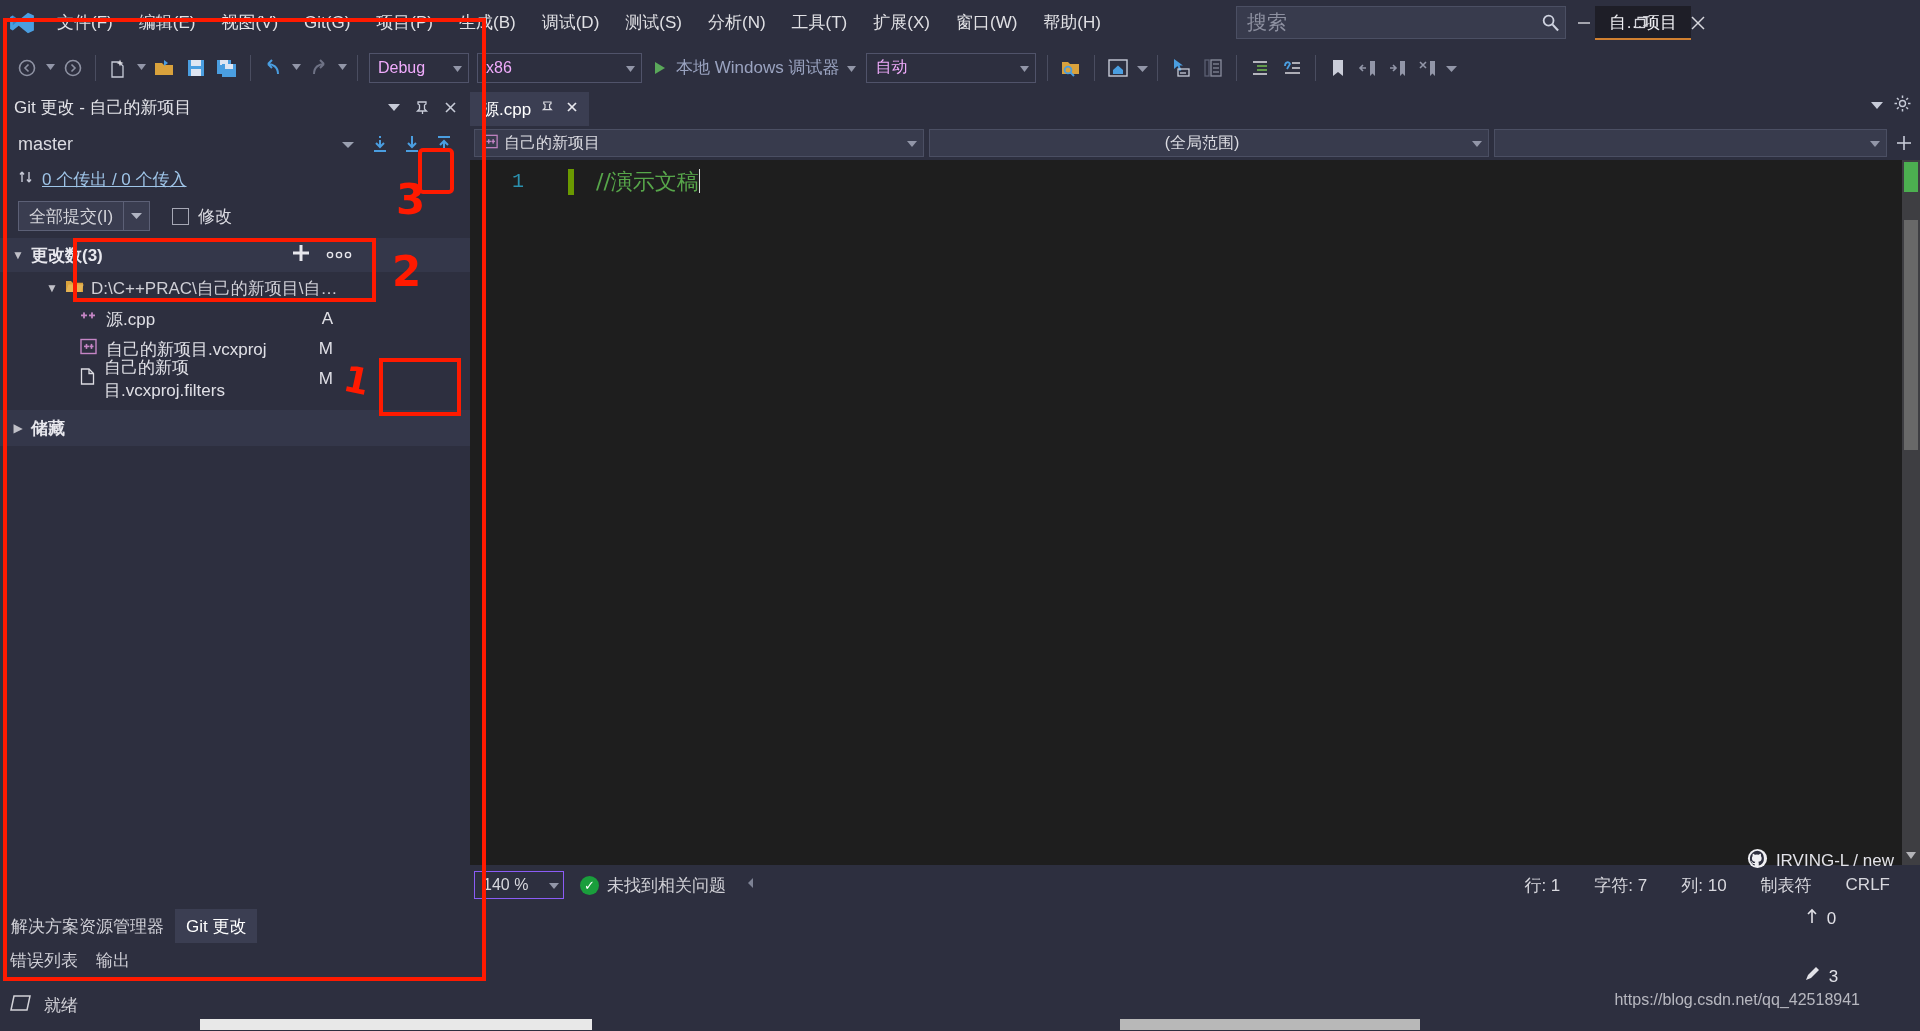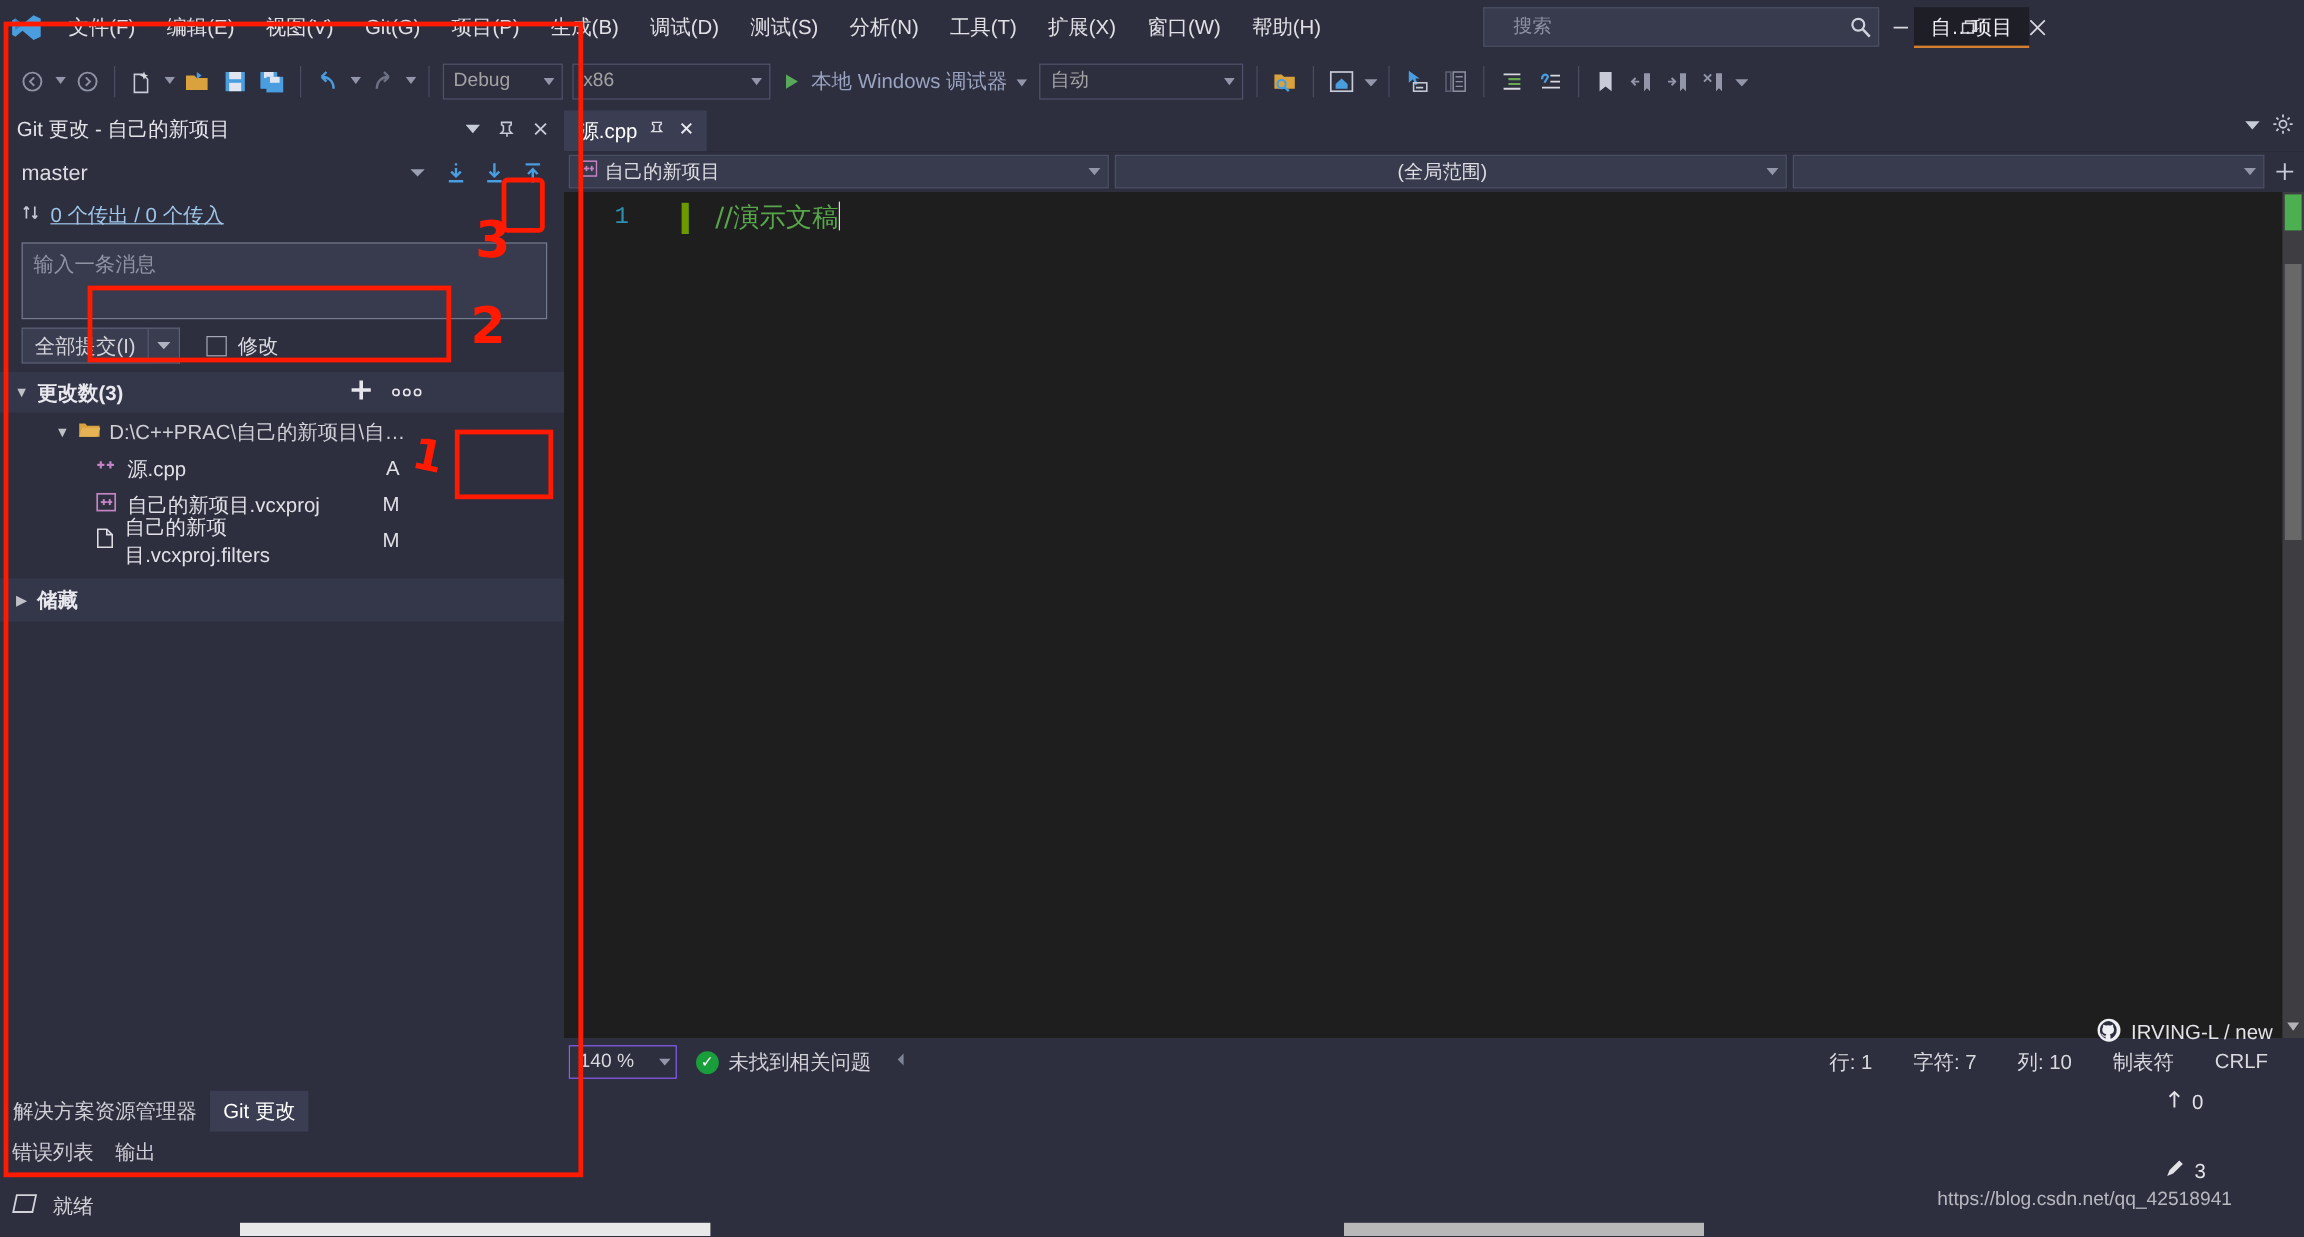--- a/index.html
+++ b/index.html
@@ -23,21 +23,21 @@
     color: #e0e0e4; font-size: 17px; padding: 0 13px; height: 45px;
     display: flex; align-items: center; white-space: nowrap; cursor: default;
   }
 
   .searchbox {
     position: absolute; left: 1236px; top: 6px; width: 330px; height: 33px;
     background: #383b4d; border: 1px solid #4b4f63; display: flex; align-items: center;
   }
   .searchbox input {
     flex: 1; background: transparent; border: none; outline: none;
-    color: #c8c8cf; font-size: 16px; padding: 0 24px;
+    color: #c8c8cf; font-size: 20px; padding: 0 10px;
     font-family: "Liberation Sans", sans-serif;
   }
   .searchbox input::placeholder { color: #8d90a0; }
   .search-icon { width: 30px; display: flex; align-items: center; justify-content: center; }
 
   .proj-chip {
     position: absolute; left: 1595px; top: 6px; height: 34px; padding: 0 14px;
     background: #1e1e27; color: #f0f0f4; font-size: 17px;
     display: flex; align-items: center; border-bottom: 2px solid #d08030;
   }
@@ -47,21 +47,21 @@
   
   .toolbar {
     position: absolute; left: 0; top: 45px; width: 1920px; height: 45px;
     background: #2d2f3f; display: flex; align-items: center; padding-left: 12px;
   }
   .tb-btn { height: 36px; min-width: 30px; display: flex; align-items: center; justify-content: center; padding: 0 4px; }
   .tb-sep { width: 1px; height: 26px; background: #4a4d60; margin: 0 7px; }
   .tb-caret { width: 16px; display: flex; align-items: center; justify-content: center; }
   .combo {
     height: 30px; background: #2d2f3f; border: 1px solid #50536a;
-    display: flex; align-items: center; color: #a3a3a3; font-size: 16px;
+    display: flex; align-items: center; color: #f0abfc; font-size: 16px;
     padding: 0 6px 0 8px; margin: 0 4px;
   }
   .combo .cv { flex: 1; overflow: hidden; white-space: nowrap; }
   .run-btn { display: flex; align-items: center; height: 34px; padding: 0 6px; color: #9aa3c0; font-size: 17px; }
   .liveshare {
     position: absolute; right: 72px; top: 50px; height: 34px;
     display: flex; align-items: center; gap: 8px; color: #9fb9d8; font-size: 17px; padding: 0 8px;
   }
   .ls-icon2 { position: absolute; right: 20px; top: 50px; width: 34px; height: 34px;
     display: flex; align-items: center; justify-content: center; }
@@ -520,23 +520,20 @@
     <div class="syncrow">
       <span>
         <svg width="16" height="16" viewBox="0 0 16 16">
             <path d="M4 13 V3 M4 3 l-2 2.5 M4 3 l2 2.5" fill="none" stroke="#c4c7d4" stroke-width="1.4"></path>
             <path d="M11 3 v10 M11 13 l-2 -2.5 M11 13 l2 -2.5" fill="none" stroke="#c4c7d4" stroke-width="1.4"></path>
           </svg>
       </span>
       <span class="synclink">0 个传出 / 0 个传入</span>
     </div>
 
-    <div class="msgbox">
-      <span>输入一条消息</span>
-    </div>
 
     <div class="commitrow">
       <div class="commit-btn">
         <span>全部提交(I)</span>
       </div>
       <div class="commit-split">
         <svg width="11" height="8" viewBox="0 0 11 8">
             <path d="M0 1 L11 1 L5.5 7 Z" fill="#b0b4c2"></path>
           </svg>
       </div>

